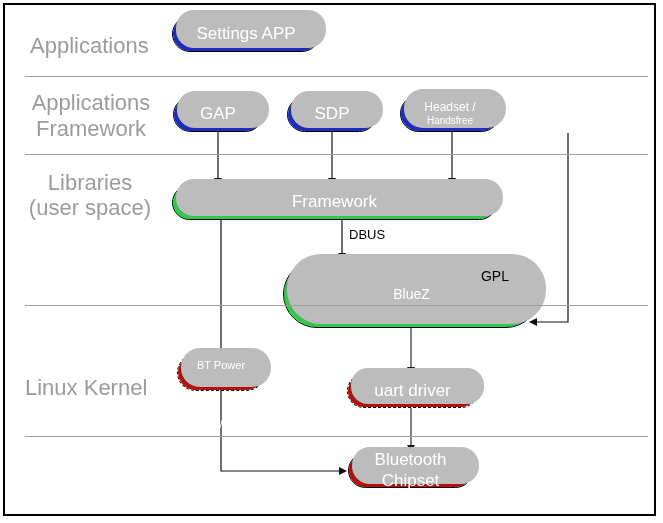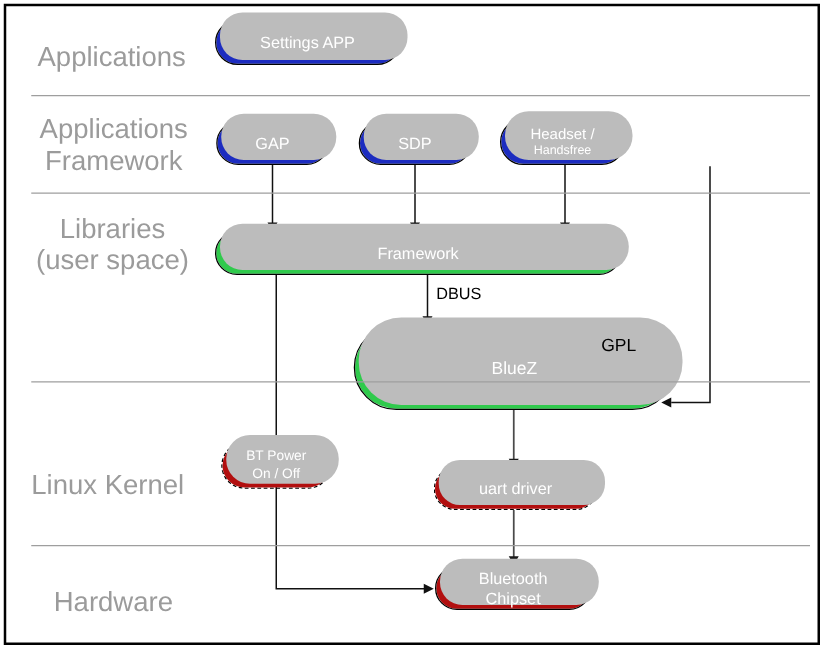--- a/index.html
+++ b/index.html
@@ -42,22 +42,22 @@
   .pill.green{background-color:var(--lib-green);}
   .pill.red{background-color:var(--kernel-red);}
   .pill.dashed{border-style:dashed;}
   .gpl{
     position:absolute;top:7px;right:30px;color:#000;font-size:14px;z-index:2;
   }
   .edge-label{
     position:absolute;color:#000;font-size:13px;z-index:4;white-space:nowrap;
   }
   #arrows{position:absolute;left:0;top:0;z-index:1;}
-  .fs10{font-size:10px;} .fs11{font-size:11px;} .fs12{font-size:12px;}
-  .fs13{font-size:13px;} .fs14{font-size:14px;}
+  .fs10{font-size:10px;} .fs11{font-size:11px;margin-top:45px;} .fs12{font-size:12px;}
+  .fs13{font-size:17px;} .fs14{font-size:14px;}
 </style>
 </head>
 <body>
 
 <div id="stage">
 
   <div class="frame"></div>
 
   <div class="sep" style="top:76px"></div>
   <div class="sep" style="top:154px"></div>
@@ -70,23 +70,20 @@
   <div class="layer-label centered" style="left:28px;top:90px;width:126px;line-height:26px">
     <div>Applications</div>
     <div>Framework</div>
   </div>
   <div class="layer-label centered" style="left:15px;top:170px;width:150px">
     <div>Libraries</div>
     <div>(user space)</div>
   </div>
   <div class="layer-label" style="left:25px;top:375px">
     <span>Linux Kernel</span>
-  </div>
-  <div class="layer-label" style="left:43px;top:469px">
-    <span>Hardware</span>
   </div>
 
   <svg id="arrows" width="663" height="523" viewBox="0 0 663 523">
     <g stroke="#111" stroke-width="1.2" fill="#111">
       <line x1="218" y1="132" x2="218" y2="179"></line>
         <polygon points="214,178 222,178 218,185" stroke="none"></polygon>
     </g>
     <g stroke="#111" stroke-width="1.2" fill="#111">
       <line x1="332" y1="132" x2="332" y2="179"></line>
         <polygon points="328,178 336,178 332,185" stroke="none"></polygon>

